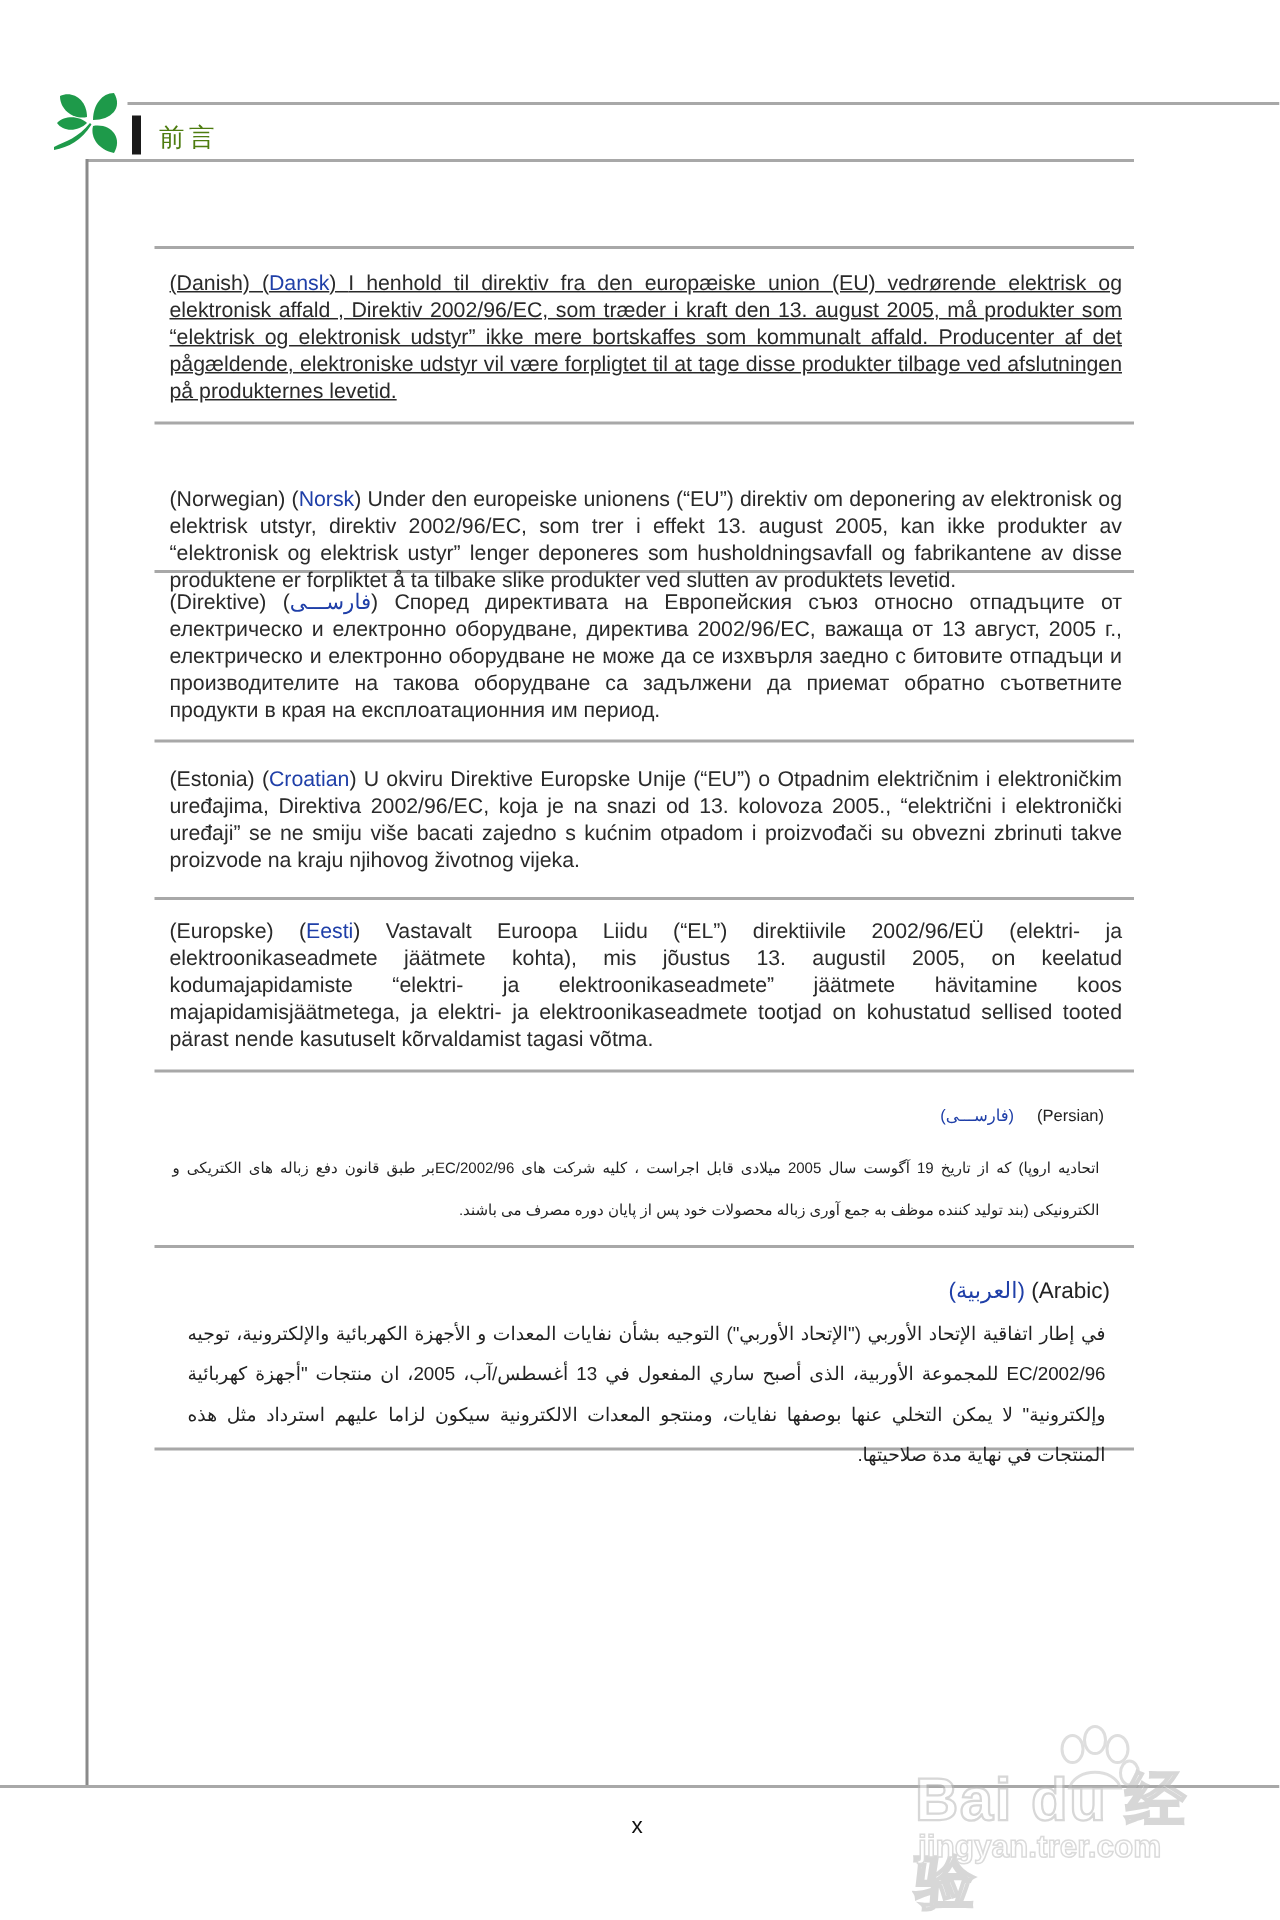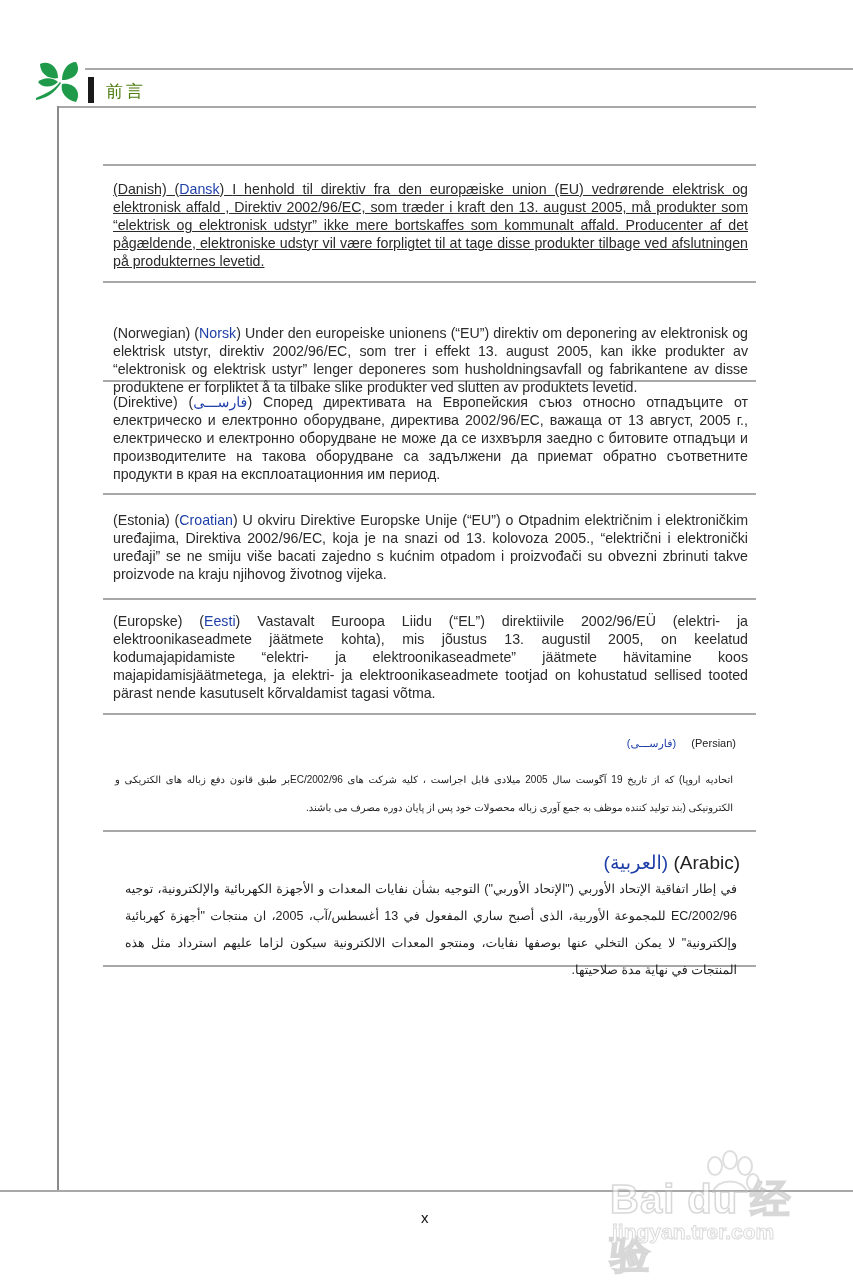--- a/index.html
+++ b/index.html
@@ -90,21 +90,21 @@
   <span>Vastavalt Euroopa Liidu (“EL”) direktiivile 2002/96/EÜ (elektri- ja elektroonikaseadmete jäätmete kohta), mis jõustus 13. augustil 2005, on keelatud kodumajapidamiste “elektri- ja elektroonikaseadmete” jäätmete hävitamine koos majapidamisjäätmetega, ja elektri- ja elektroonikaseadmete tootjad on kohustatud sellised tooted pärast nende kasutuselt kõrvaldamist tagasi võtma.</span>
 </div>
 
 <div class="rtl-head" style="left:500px; top:737px; width:236px; font-size:11px;">
   <span style="color:#222;">(Persian)</span>
   &nbsp;&nbsp;&nbsp;
   <span class="lang-native">(فارســـی)</span>
 </div>
 <div class="rtl-body" style="left:115px; top:766px; width:618px; font-size:10px; line-height:28px;">اتحادیه اروپا) که از تاریخ 19 آگوست سال 2005 میلادی قابل اجراست ، کلیه شرکت های 2002/96/ECبر طبق قانون دفع زباله های الکتریکی و الکترونیکی (بند تولید کننده موظف به جمع آوری زباله محصولات خود پس از پایان دوره مصرف می باشند.</div>
 
-<div class="rtl-head" style="left:500px; top:851px; width:240px; font-size:19px;">
+<div class="rtl-head" style="left:500px; top:851px; width:240px; font-size:15px;">
   <span style="color:#222;">(Arabic)</span>
   <span class="lang-native">(العربية)</span>
 </div>
 <div class="rtl-body" style="left:125px; top:876px; width:612px; font-size:12.5px; line-height:27px;">في إطار اتفاقية الإتحاد الأوربي ("الإتحاد الأوربي") التوجيه بشأن نفايات المعدات و الأجهزة الكهربائية والإلكترونية، توجيه 2002/96/EC للمجموعة الأوربية، الذى أصبح ساري المفعول في 13 أغسطس/آب، 2005، ان منتجات "أجهزة كهربائية وإلكترونية" لا يمكن التخلي عنها بوصفها نفايات، ومنتجو المعدات الالكترونية سيكون لزاما عليهم استرداد مثل هذه المنتجات في نهاية مدة صلاحيتها.</div>
 
 <div class="abs page-num">x</div>
 
 <div class="abs watermark">
   <svg style="position:absolute; left:95px; top:0px;" width="70" height="45" viewBox="0 0 70 45">
     <g fill="none" stroke="#c4c4c4" stroke-width="2">

